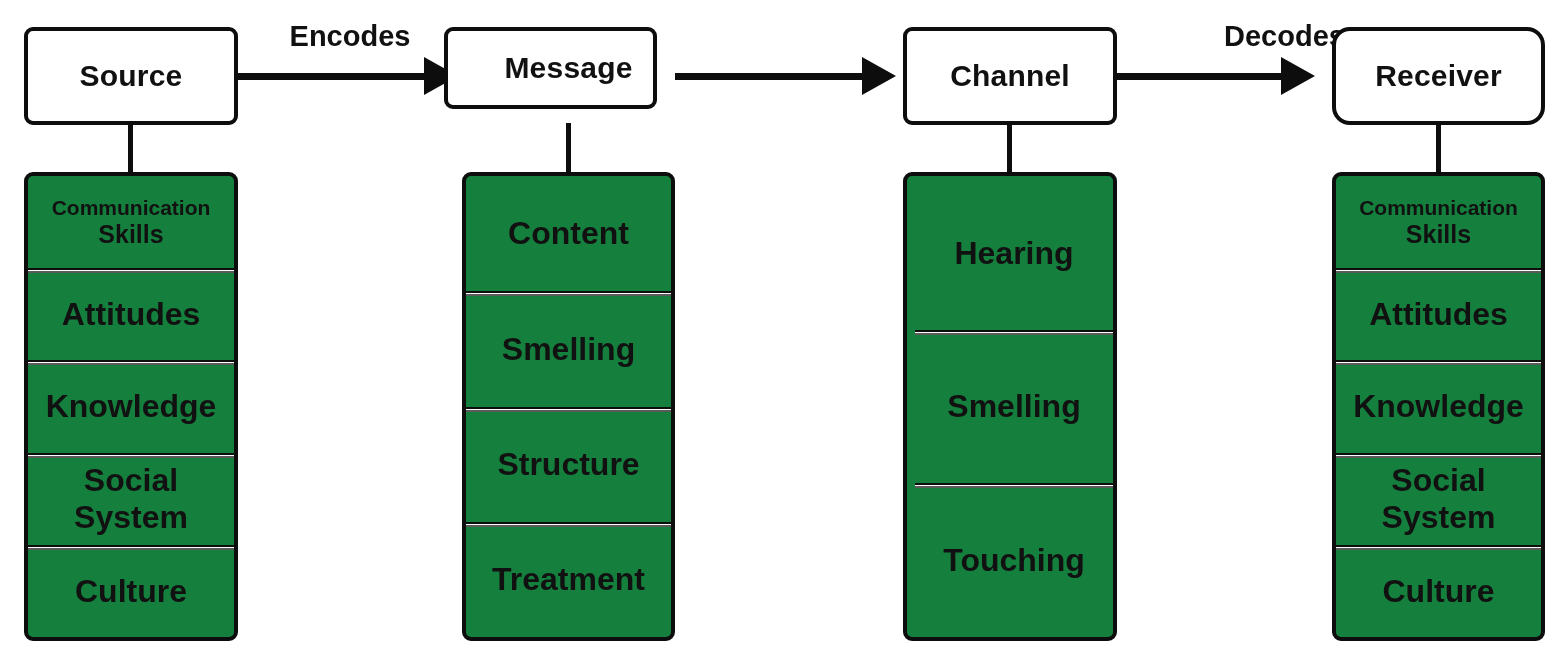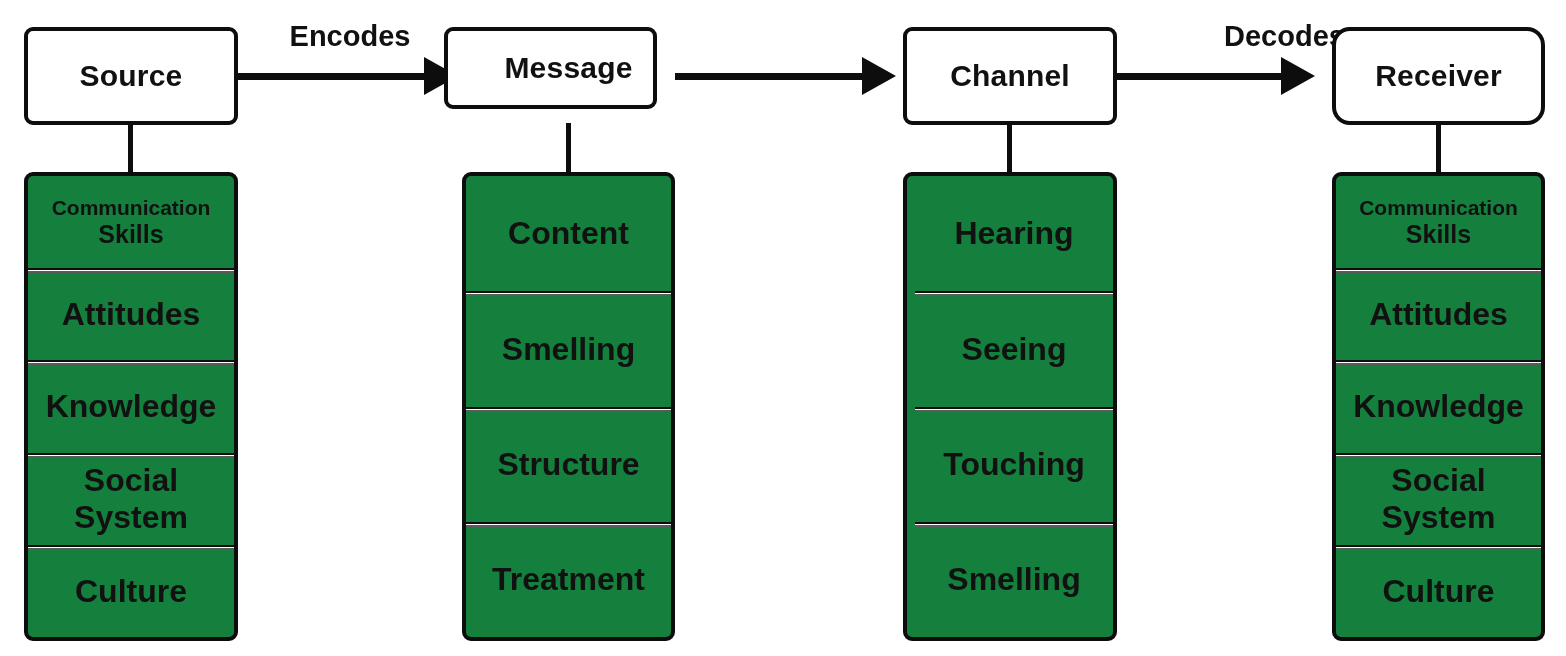--- a/index.html
+++ b/index.html
@@ -177,27 +177,24 @@
 
   <div class="hdr-box" style="left:903px; top:27px; width:214px; height:98px;align-items:center;">
     <span class="hdr-label">Channel</span>
   </div>
   <div class="stub" style="left:1007px; top:123px; height:51px;"></div>
   <div class="stack" style="left:903px; top:172px; width:214px; height:469px;padding-left:8px;">
     <div class="stack-row">
       <span class="row-label">Hearing</span>
     </div>
     <div class="stack-row">
-      <span class="row-label">Seeing</span>
+      <span class="row-label">Smelling</span>
     </div>
     <div class="stack-row">
       <span class="row-label">Touching</span>
-    </div>
-    <div class="stack-row">
-      <span class="row-label">Smelling</span>
     </div>
   </div>
 
   <div class="arrow-line" style="left:1117px; top:73px; width:170px;"></div>
   <div class="arrow-head" style="left:1281px; top:57px;"></div>
   <div class="arrow-label" style="left:1187px; top:20px; width:195px;">Decodes</div>
 
   <div class="hdr-box" style="left:1332px; top:27px; width:213px; height:98px;border-radius:18px;">
     <span class="hdr-label">Receiver</span>
   </div>

